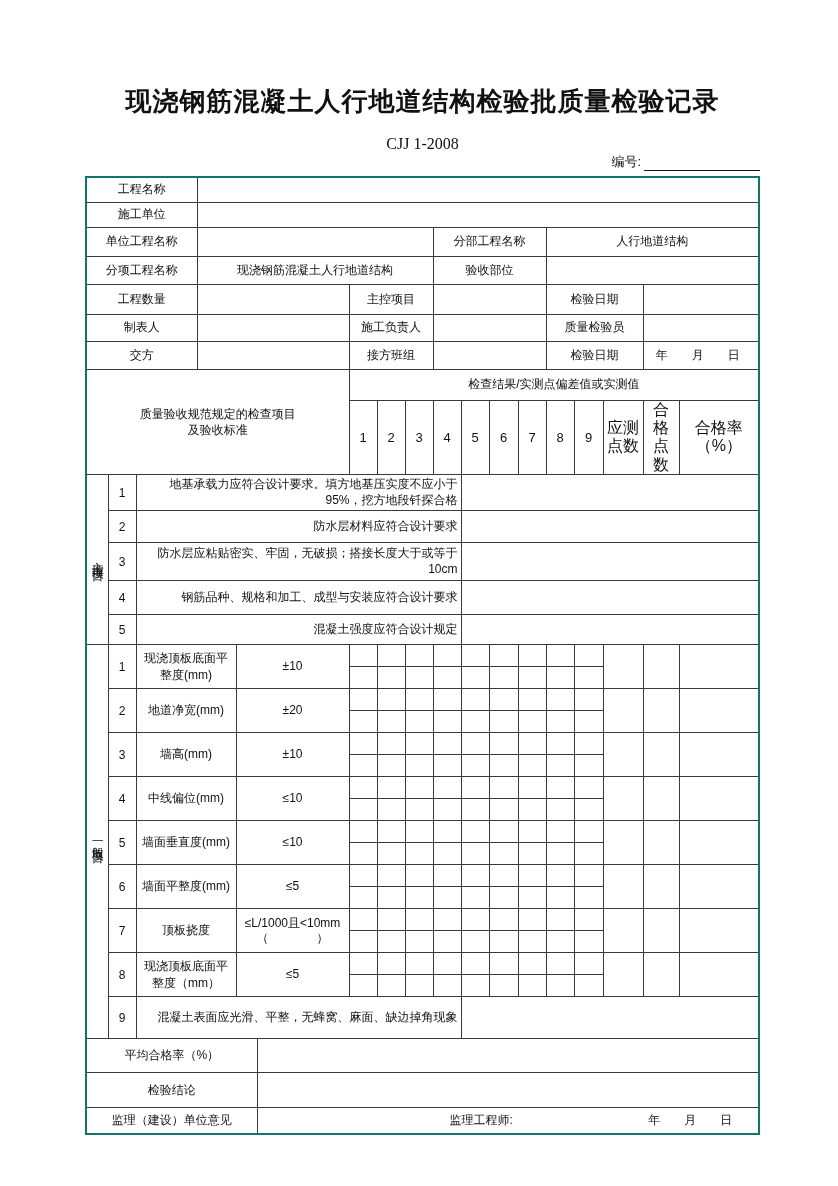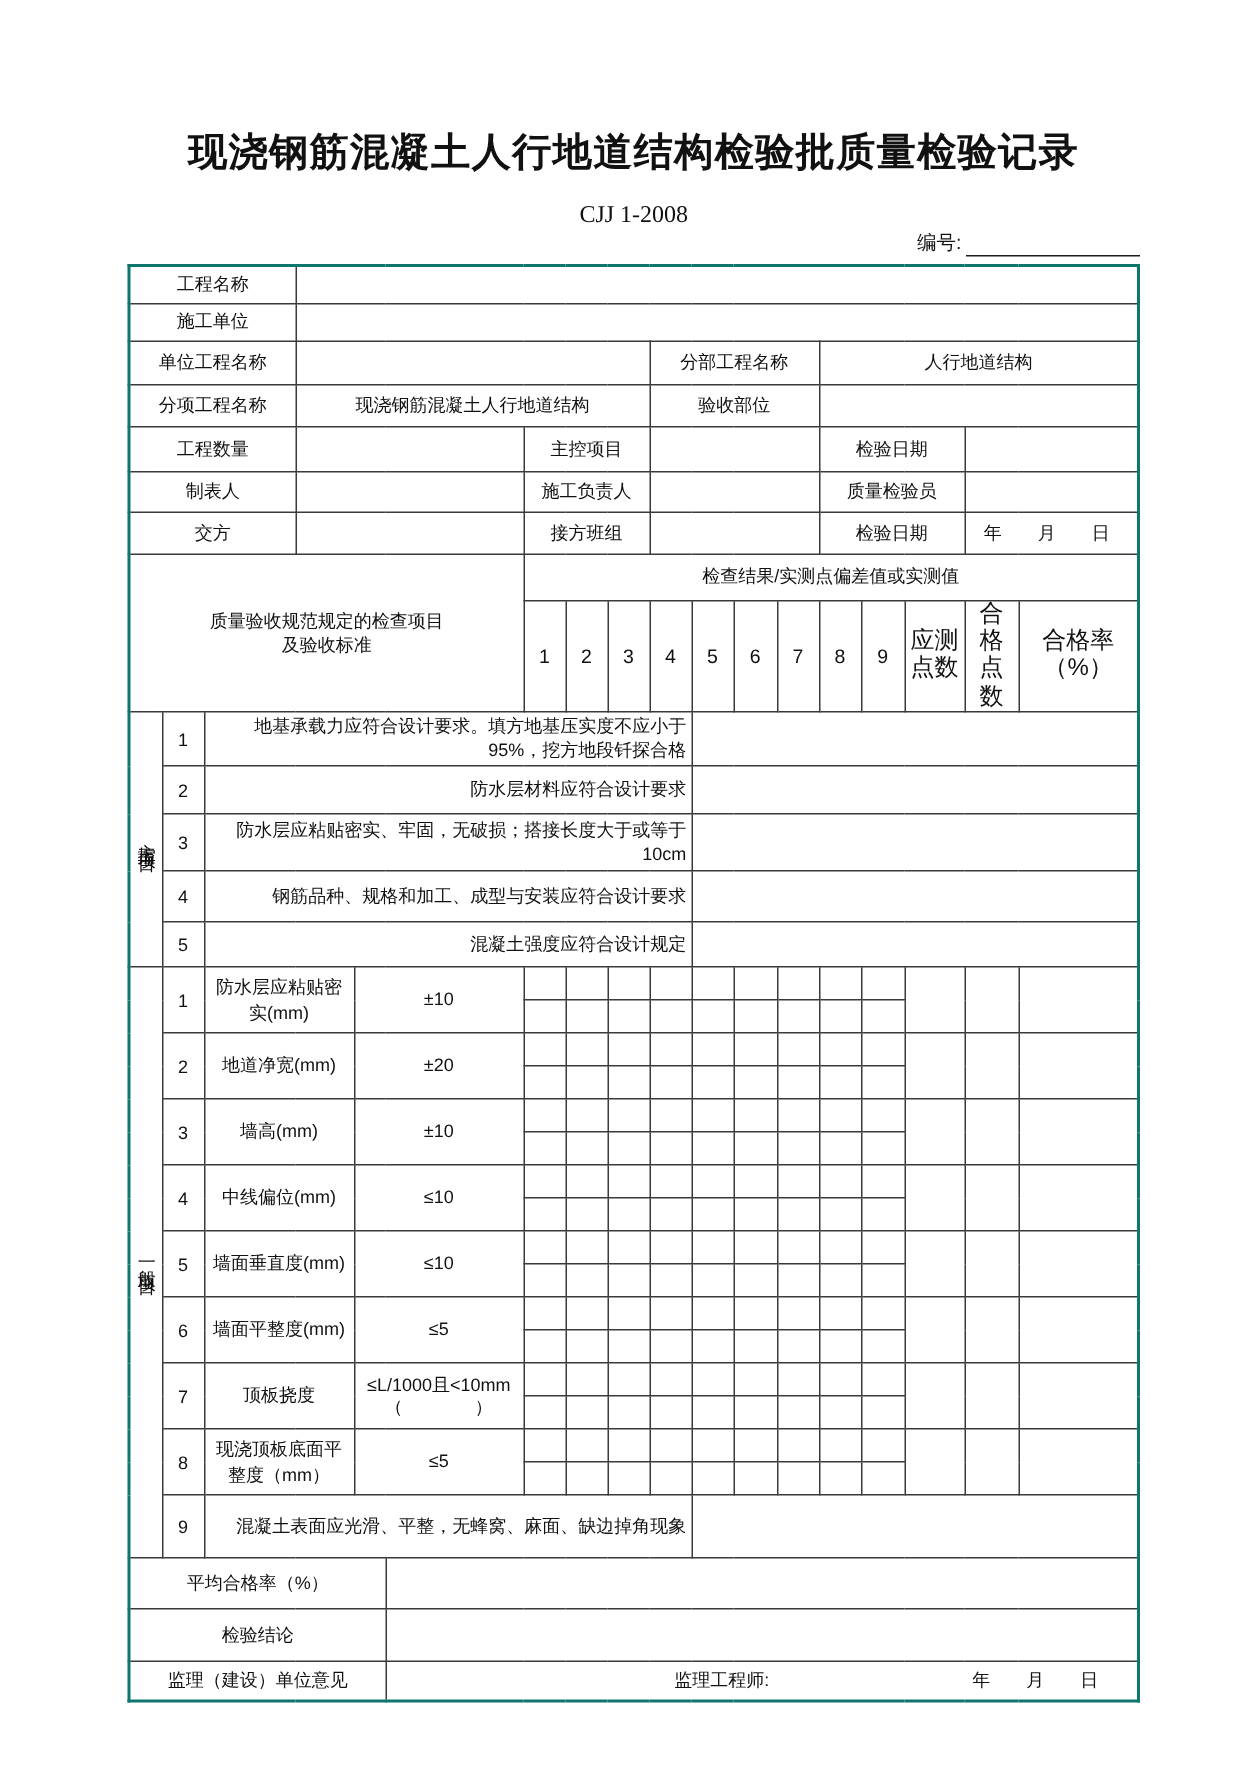--- a/index.html
+++ b/index.html
@@ -158,21 +158,21 @@
       </tr>
       <tr class="h30">
         <td>5</td>
         <td colspan="8" class="txt">混凝土强度应符合设计规定</td>
         <td colspan="8"></td>
       </tr>
 
       <tr class="h22">
         <td rowspan="17" class="sect"><span class="vtext">一般项目</span></td>
         <td rowspan="2">1</td>
-        <td rowspan="2" colspan="2">防水层应粘贴密实(mm)</td>
+        <td rowspan="2" colspan="2">现浇顶板底面平整度(mm)</td>
         <td rowspan="2" colspan="2" class="std">
             <span>±10</span>
           </td>
         <td></td>
           <td></td>
           <td></td>
           <td></td>
           <td></td>
           <td></td>
           <td></td>

